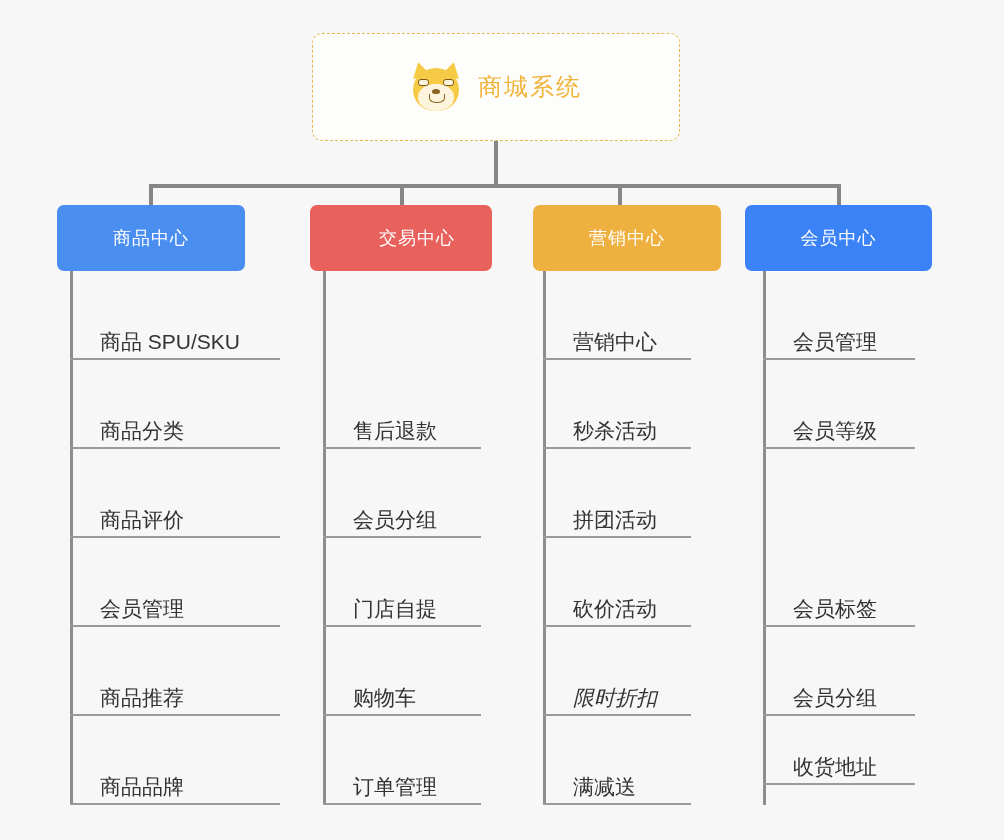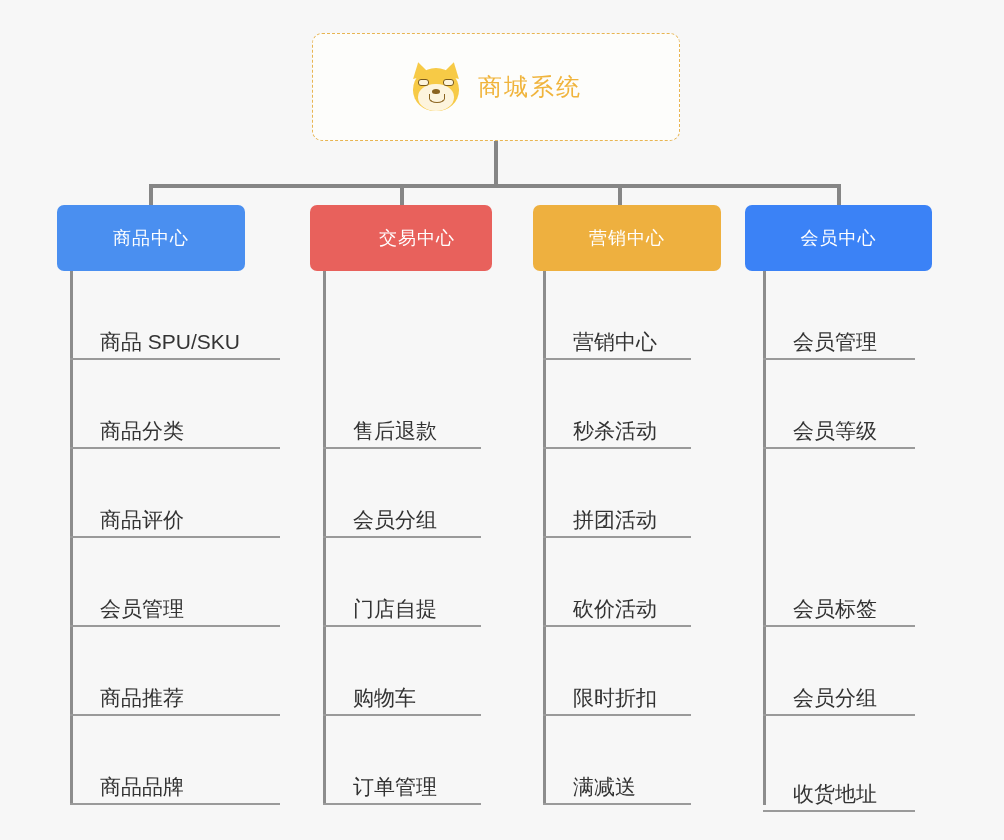--- a/index.html
+++ b/index.html
@@ -250,21 +250,21 @@
       </div>
       <div class="leaf" style="top: 89px; width: 148px;">
         <span class="leaf-label">秒杀活动</span>
       </div>
       <div class="leaf" style="top: 178px; width: 148px;">
         <span class="leaf-label">拼团活动</span>
       </div>
       <div class="leaf" style="top: 267px; width: 148px;">
         <span class="leaf-label">砍价活动</span>
       </div>
-      <div class="leaf" style="top: 356px; width: 148px;">
+      <div class="leaf" style="top: 356px; width: 148px; font-style: italic;">
         <span class="leaf-label">限时折扣</span>
       </div>
       <div class="leaf" style="top: 445px; width: 148px;">
         <span class="leaf-label">满减送</span>
       </div>
     </div>
     <div class="cat-box" style="left: 745px; width: 187px; background: #3b82f6;">
       <div class="cat-label">会员中心</div>
     </div>
     <div class="branch" style="left: 763px; width: 152px; height: 534px;">
@@ -274,17 +274,17 @@
       </div>
       <div class="leaf" style="top: 0px; width: 152px;">
         <span class="leaf-label">会员管理</span>
       </div>
       <div class="leaf" style="top: 267px; width: 152px;">
         <span class="leaf-label">会员标签</span>
       </div>
       <div class="leaf" style="top: 356px; width: 152px;">
         <span class="leaf-label">会员分组</span>
       </div>
-      <div class="leaf" style="top: 452px; width: 152px;">
+      <div class="leaf" style="top: 425px; width: 152px;">
         <span class="leaf-label">收货地址</span>
       </div>
     </div>
   </div>
 
 </body></html>

